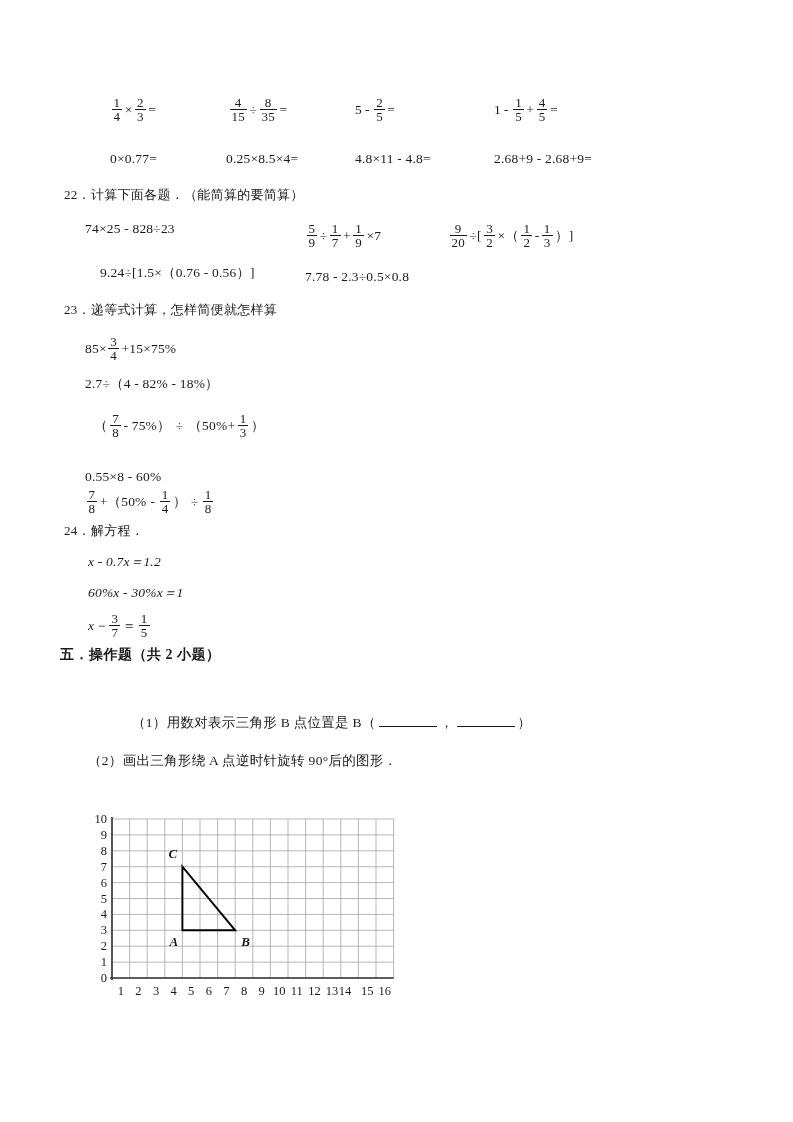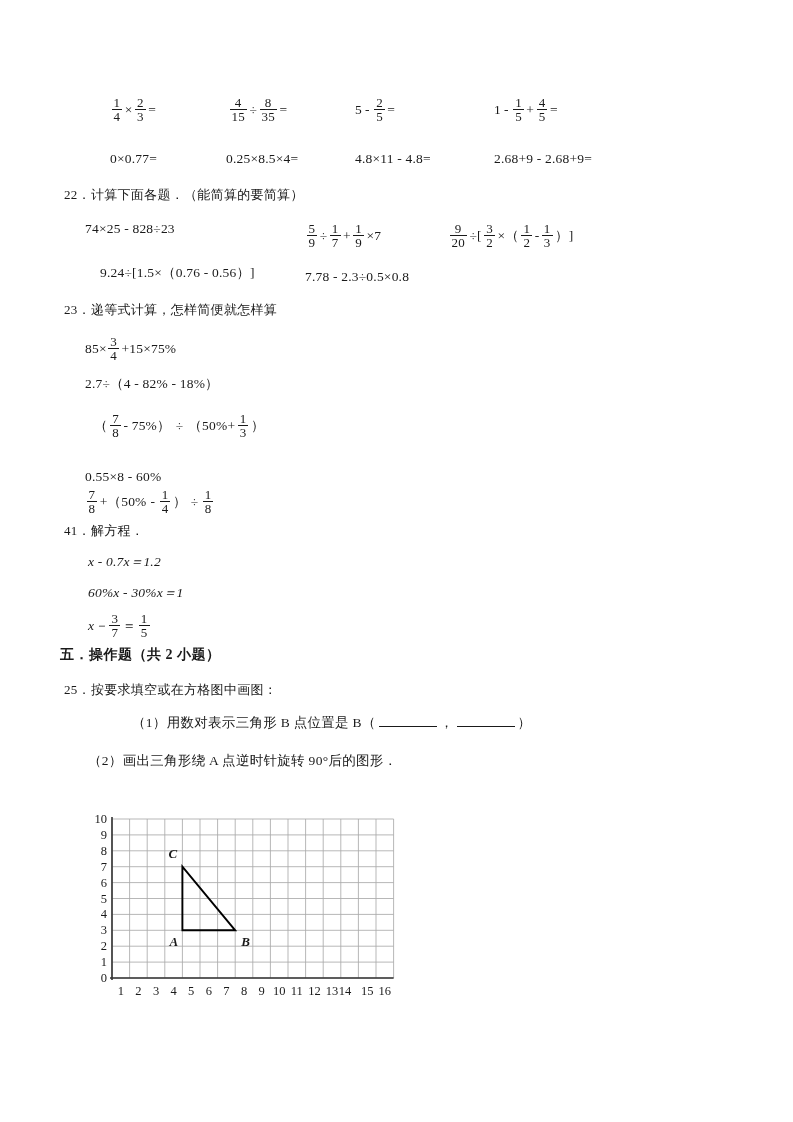--- a/index.html
+++ b/index.html
@@ -302,21 +302,21 @@
       <span class="op">）</span>
       <span class="op" style="padding:0 3px;">÷</span>
       <span class="frac">
           <span class="num">1</span>
           <span class="den">8</span>
         </span>
     </span>
   </div>
 
   <div class="qhead" style="left:64px; top:522px;">
-    <span>41．</span><span>解方程．</span>
+    <span>24．</span><span>解方程．</span>
   </div>
 
   <div class="row" style="left:88px; top:555px;">
     <span class="expr it">x - 0.7x＝1.2</span>
   </div>
   <div class="row" style="left:88px; top:586px;">
     <span class="expr it">60%x - 30%x＝1</span>
   </div>
 
   <div class="row" style="left:88px; top:612px;">
@@ -329,23 +329,20 @@
       <span class="op">＝</span>
       <span class="frac">
           <span class="num">1</span>
           <span class="den">5</span>
         </span>
     </span>
   </div>
 
   <div class="sec-head" style="left:60px; top:646px;">五．操作题（共 2 小题）</div>
 
-  <div class="qhead" style="left:64px; top:681px;">
-    <span>25．</span><span>按要求填空或在方格图中画图：</span>
-  </div>
 
   <div class="sub" style="left:88px; top:714px;margin-left:44px;">
     <span>（1）用数对表示三角形 B 点位置是 B（</span>
     <span class="blank"></span>
     <span>，</span>
     <span class="blank"></span>
     <span>）</span>
   </div>
 
   <div class="sub" style="left:88px; top:752px;">（2）画出三角形绕 A 点逆时针旋转 90°后的图形．</div>

